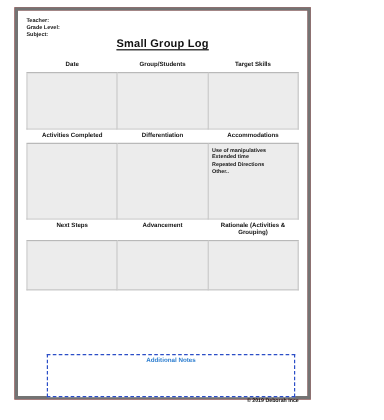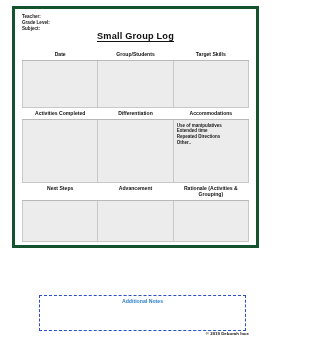--- a/index.html
+++ b/index.html
@@ -22,22 +22,22 @@
     top: 0;
     width: 270px;
     height: 350px;
     background: #ffffff;
   }
   #blue-frame {
     position: absolute;
     left: 12px;
     top: 6px;
     width: 247px;
-    height: 242px;
-    border: 3px solid #14532d;
+    height: 327px;
+    border: 3px solid #737373;
     background: #ef4444;
     box-sizing: border-box;
   }
   #sheet {
     position: absolute;
     left: 0;
     top: 0;
     right: 0;
     bottom: 0;
     background: #ffffff;

